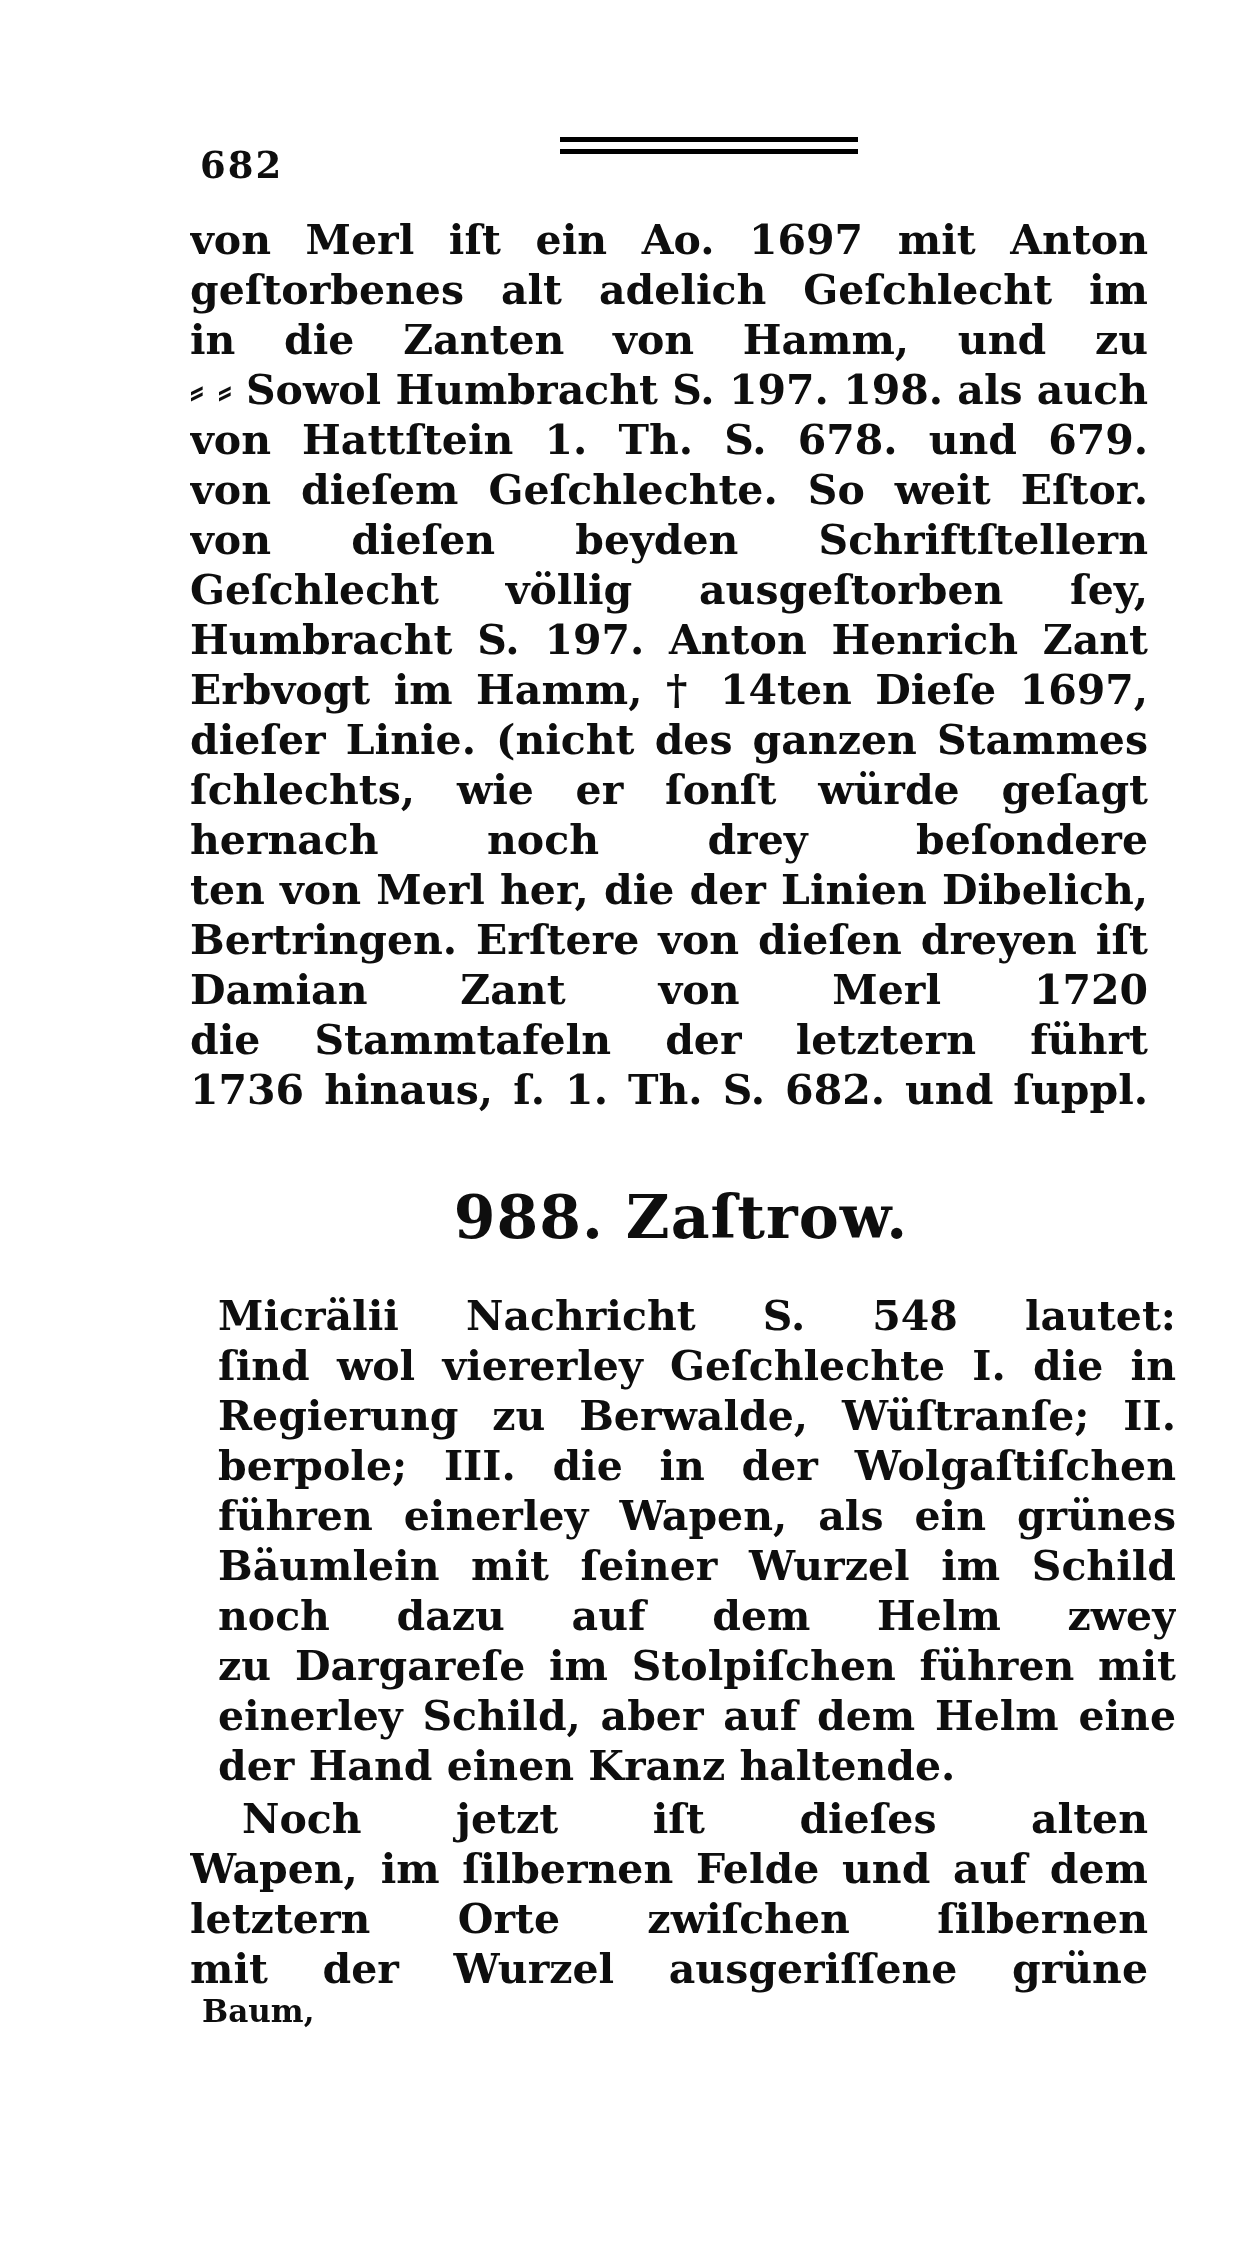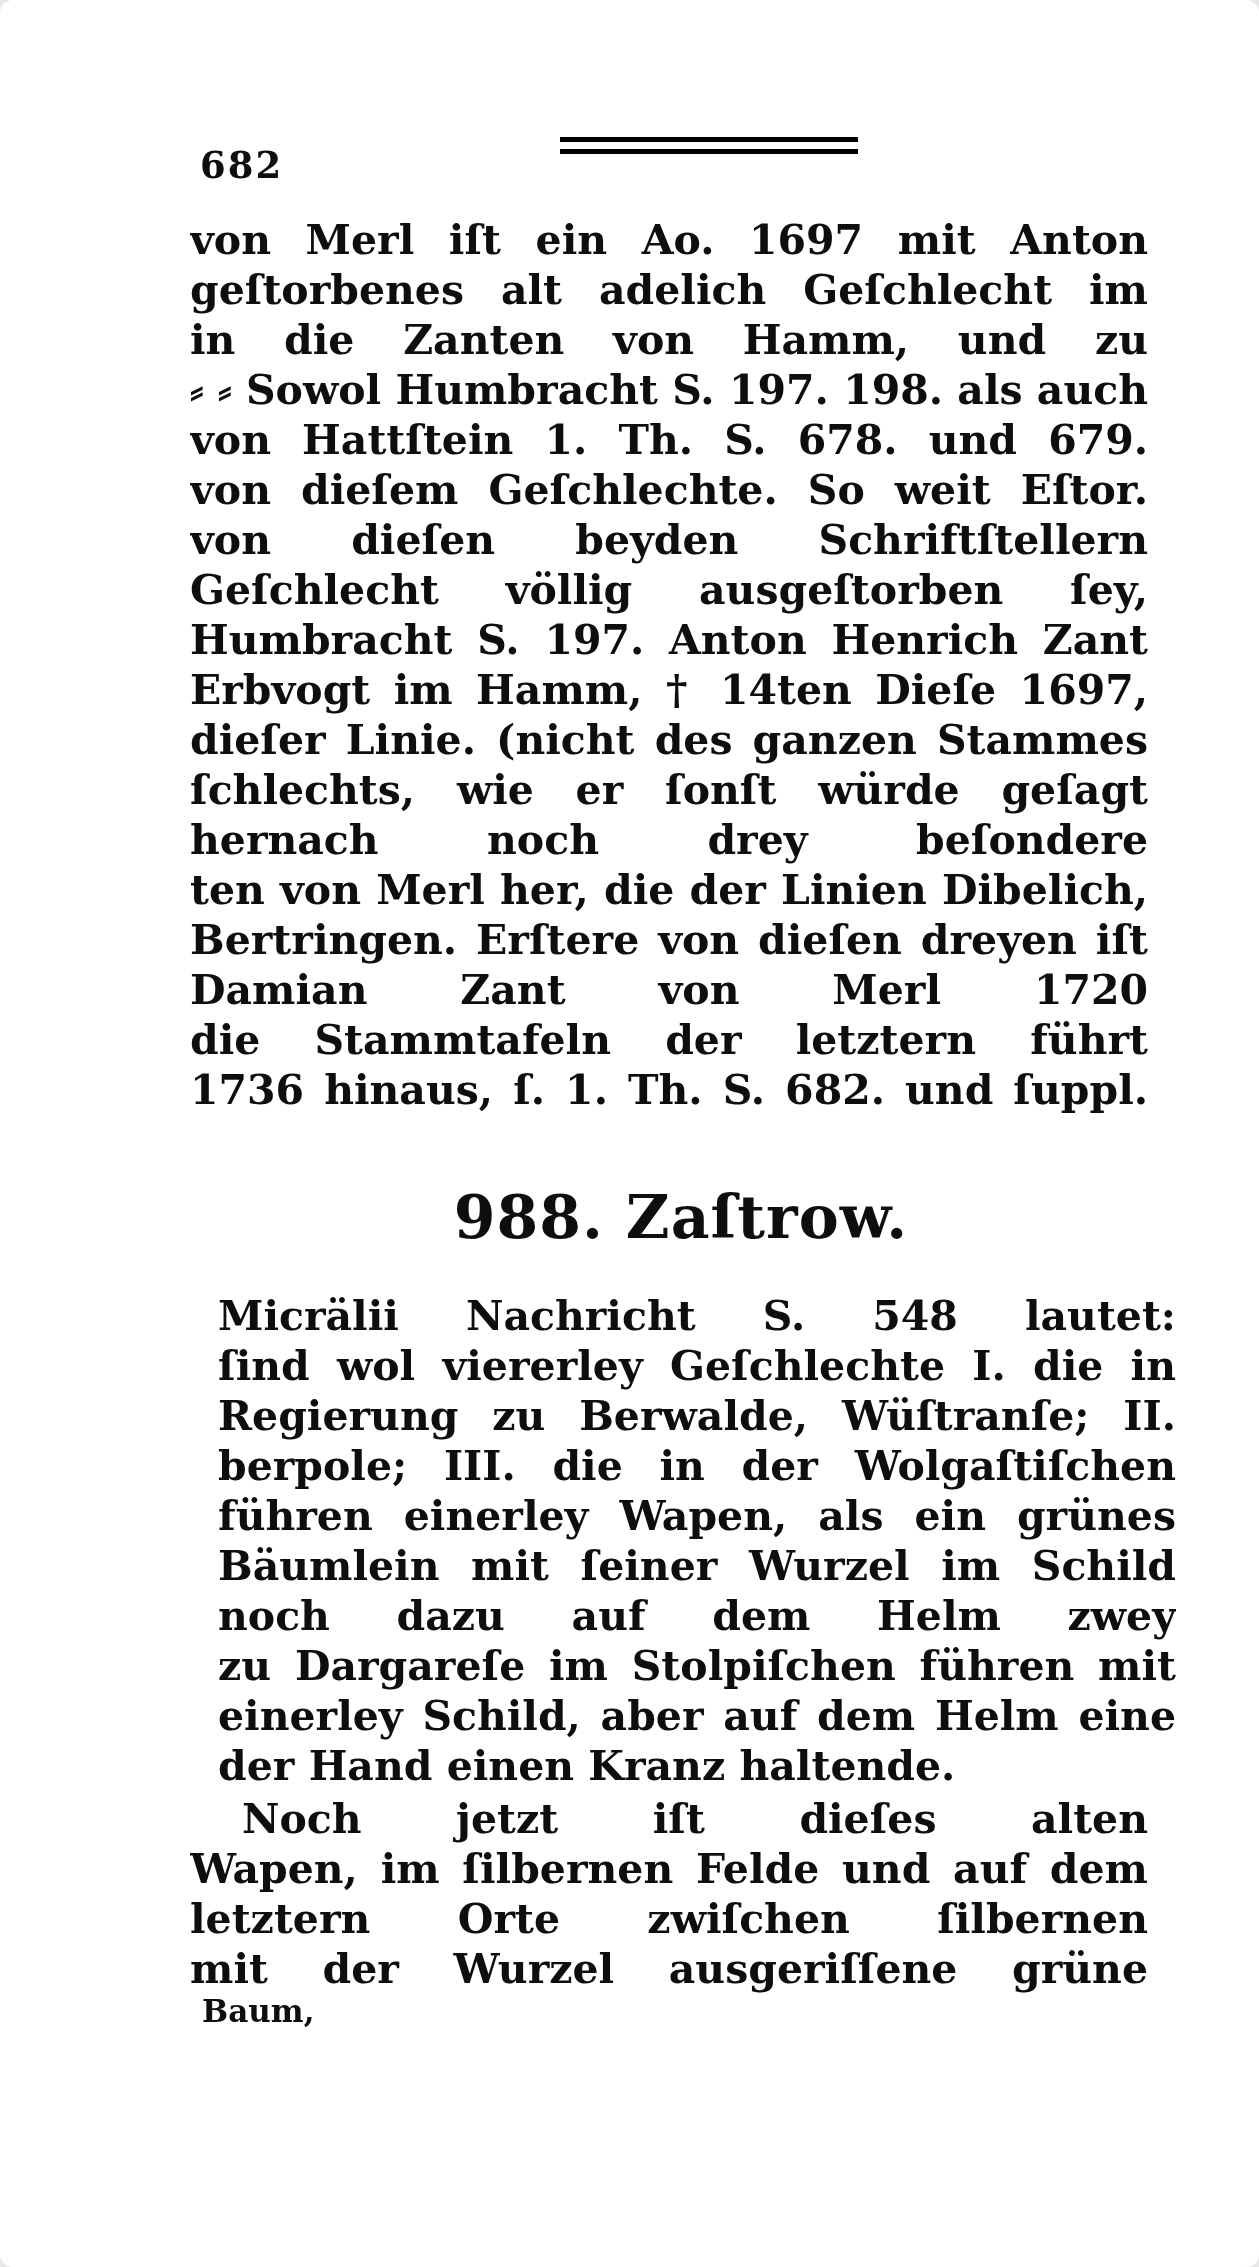--- a/index.html
+++ b/index.html
@@ -5,21 +5,20 @@
   html, body { margin: 0; padding: 0; background: #e8e8e8; }
   .page {
     position: relative;
     width: 1259px;
     height: 2267px;
     background: #ffffff;
     font-family: "DejaVu Serif", serif;
     color: #0e0e0e;
     font-weight: 700;
     overflow: hidden;
-    border-radius: 13px;
   }
   .page-number {
     position: absolute;
     left: 200px;
     top: 143px;
     font-size: 37px;
     letter-spacing: 2px;
   }
   .header-rule {
     position: absolute;

